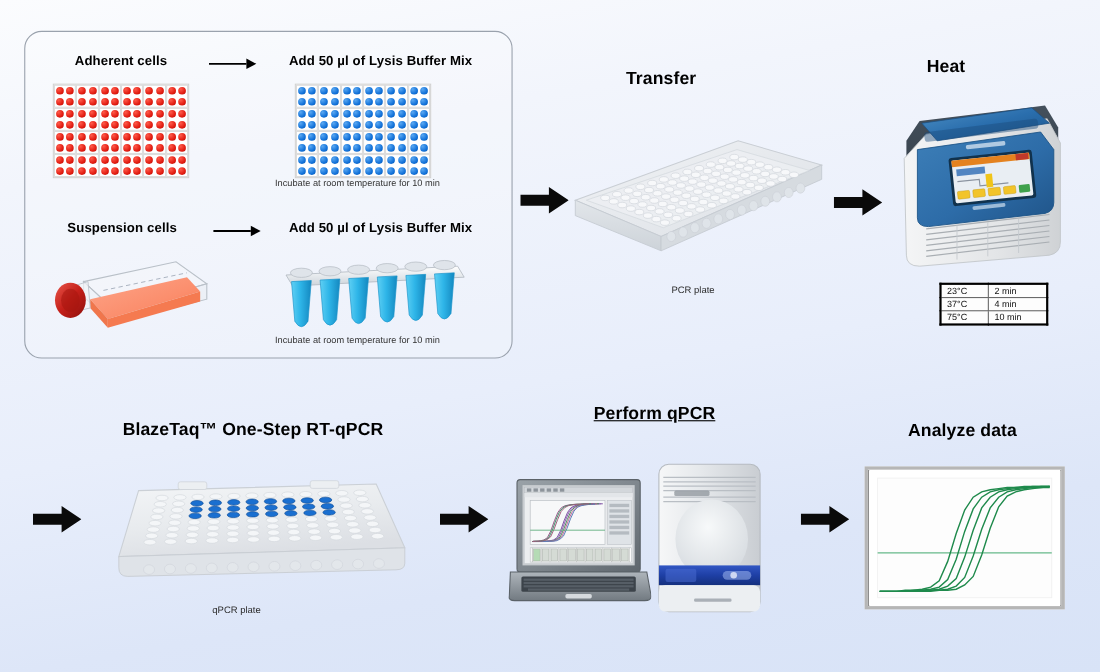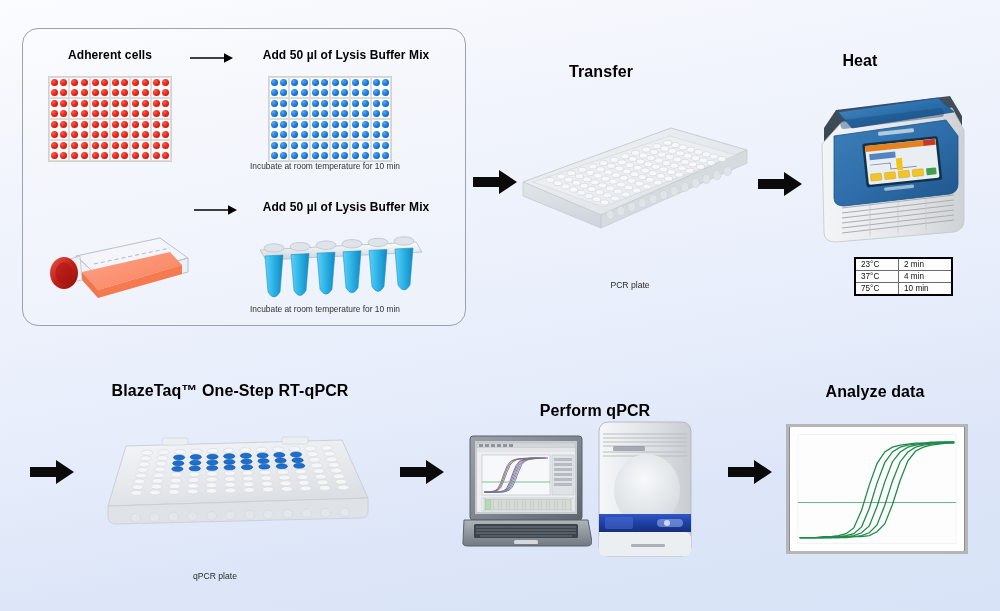--- a/index.html
+++ b/index.html
@@ -24,21 +24,21 @@
   .h-bold{
     font-weight:bold;color:#000;text-align:center;
     letter-spacing:.1px;white-space:nowrap;
   }
   .t15{font-size:12px;}
   .t16{font-size:16px;}
   .caption-sm{
     font-size:8.4px;color:#333;text-align:left;white-space:nowrap;
     font-family:"Liberation Sans",sans-serif;
   }
-  .label-sm{font-size:8.6px;color:#2a2a2a;text-align:center;white-space:nowrap;margin-top:22px;}
+  .label-sm{font-size:8.6px;color:#2a2a2a;text-align:center;white-space:nowrap;}
 
   
   .thin-arrow{width:46px;height:14px;}
   
   .blk-arrow{width:44px;height:28px;}
 
   
   .plate-grid{
     display:grid;grid-template-columns:repeat(6,1fr);grid-template-rows:repeat(4,1fr);
     background:#ffffff;border:1px solid #d2d2d2;box-sizing:border-box;
@@ -384,20 +384,21 @@
       <div class="plate-cell">
         <div class="dot blue"></div>
         <div class="dot blue"></div>
         <div class="dot blue"></div>
         <div class="dot blue"></div>
       </div>
     </div>
 
   <div class="abs caption-sm" style="left:250px;top:161px;width:160px;">Incubate at room temperature for 10 min</div>
 
+  <div class="abs h-bold t15" style="left:36px;top:200px;width:150px;">Suspension cells</div>
 
   <svg class="abs thin-arrow" style="left:192px;top:203px;" viewBox="0 0 46 14">
     <line x1="2" y1="7" x2="36" y2="7" stroke="#000" stroke-width="1.6"></line>
     <polygon points="36,2.2 45,7 36,11.8" fill="#000"></polygon>
   </svg>
 
   <div class="abs h-bold t15" style="left:228px;top:200px;width:236px;">Add  50 µl of Lysis Buffer Mix</div>
 
   <svg class="abs flask-wrap" style="left:42px;top:228px;" viewBox="0 0 150 86">
     <defs>
@@ -841,21 +842,21 @@
         <ellipse cx="247.3" cy="75.4" rx="5.6" ry="2.5" fill="#f4f6f8" stroke="#d4d9de" stroke-width="0.6"></ellipse>
       </g>
   </svg>
 
   <div class="abs label-sm" style="left:160px;top:549px;width:110px;">qPCR plate</div>
 
   <svg class="abs blk-arrow" style="left:400px;top:458px;" viewBox="0 0 44 28">
     <polygon points="0,9 26,9 26,2 44,14 26,26 26,19 0,19" fill="#0a0a0a"></polygon>
   </svg>
 
-  <div class="abs h-bold t16" style="left:520px;top:402px;width:150px;">Perform qPCR</div>
+  <div class="abs h-bold t16" style="left:520px;top:368px;width:150px;text-decoration:underline;">Perform qPCR</div>
 
   <svg class="abs" style="left:462px;top:430px;width:130px;height:130px;" viewBox="0 0 130 130">
     <defs>
       <linearGradient id="gLapBody" x1="0" y1="0" x2="1" y2="1">
         <stop offset="0%" stop-color="#9aa2a8"></stop>
           <stop offset="55%" stop-color="#7d858c"></stop>
         <stop offset="100%" stop-color="#5e666d"></stop>
       </linearGradient>
       <linearGradient id="gBase" x1="0" y1="0" x2="0" y2="1">
         <stop offset="0%" stop-color="#aeb5bb"></stop>

